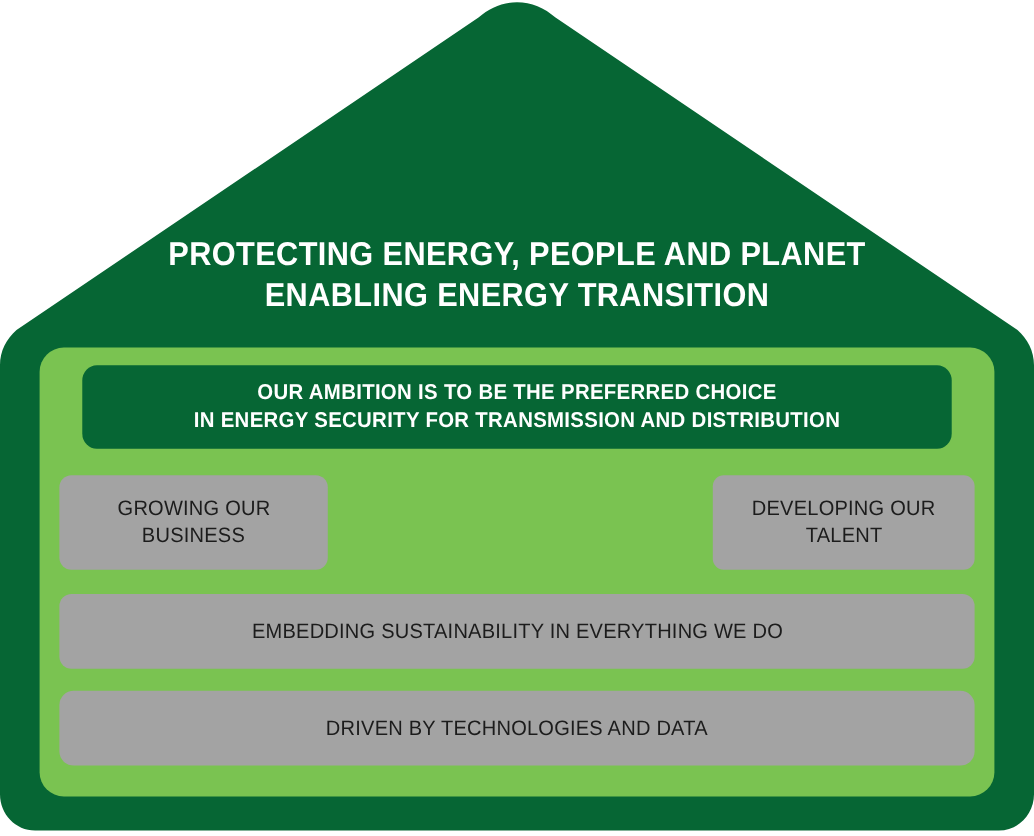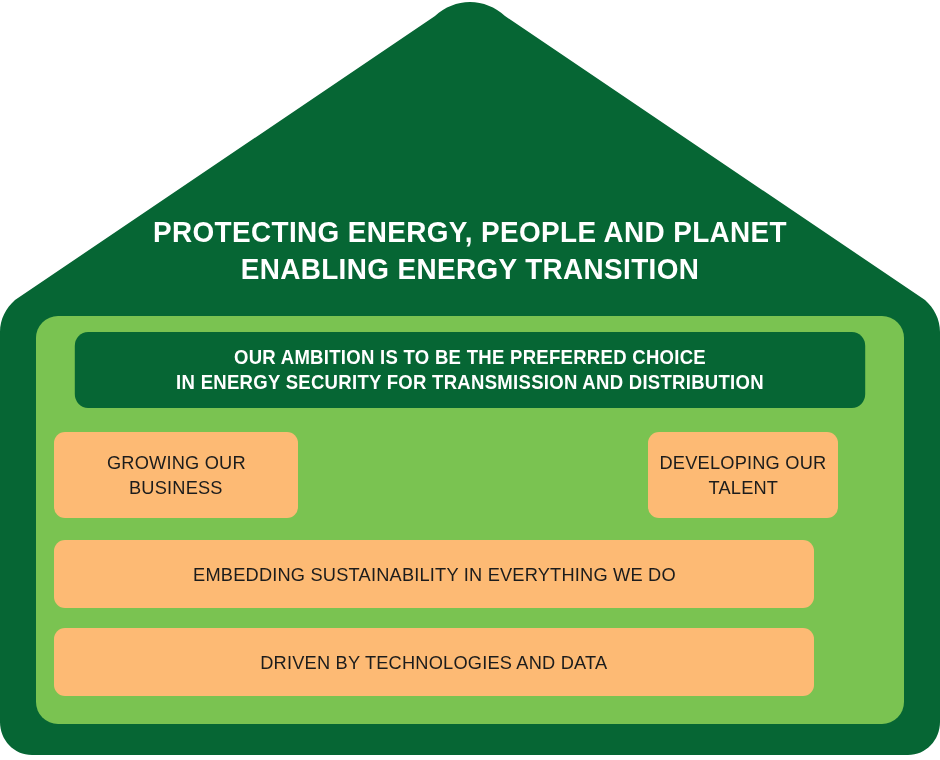--- a/index.html
+++ b/index.html
@@ -85,47 +85,47 @@
     letter-spacing: 0.3px;
     transform: scaleX(0.95);
     transform-origin: center center;
     white-space: nowrap;
   }
   .ambition-banner .line { display: block; }
 
   
   .tile {
     position: absolute;
-    background: #fdba74;
+    background: #a3a3a3;
     border-radius: 11px;
     display: flex;
     flex-direction: column;
     align-items: center;
     justify-content: center;
     color: #1C1C1C;
     font-weight: 400;
     font-size: 19px;
     line-height: 25px;
     letter-spacing: 0.2px;
     text-align: center;
     white-space: nowrap;
   }
   .tile .line { display: block; transform: scaleX(0.96); }
 
   .tile-pillar-1 { left: 54px;  top: 432px; width: 244px; height: 86px; }
   .tile-pillar-2 { left: 352px; top: 432px; width: 242px; height: 86px; }
-  .tile-pillar-3 { left: 648px; top: 432px; width: 190px; height: 86px; }
+  .tile-pillar-3 { left: 648px; top: 432px; width: 238px; height: 86px; border-radius: 10px; }
 
   .tile-wide {
     left: 54px;
-    width: 760px;
+    width: 832px;
     height: 68px;
   }
   .tile-sustainability { top: 540px; }
-  .tile-technology     { top: 628px; }
+  .tile-technology     { top: 628px; border-radius: 13px; }
 </style>
 </head>
 <body>
 
 <div id="house-diagram">
 
   <svg class="house-shape" viewBox="0 0 940 760" width="940" height="760" xmlns="http://www.w3.org/2000/svg">
     <path d="M 470 2
              C 483 2 495 7 505 16
              L 925 300

